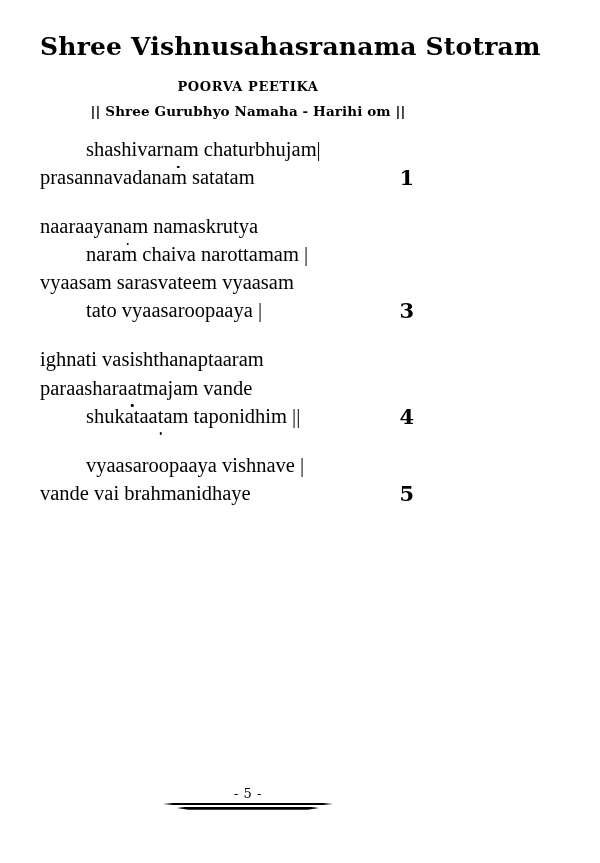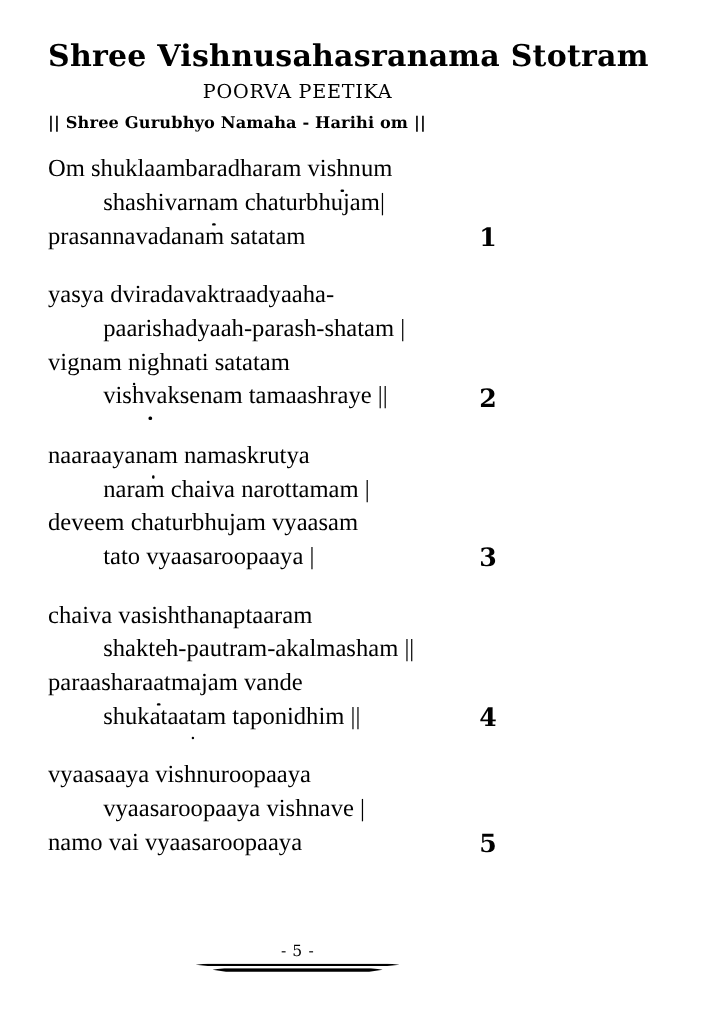--- a/index.html
+++ b/index.html
@@ -27,27 +27,27 @@
     font-family: "DejaVu Serif", serif;
     font-weight: bold;
     font-size: 25px;
     letter-spacing: 0.2px;
     margin: 8px 0 2px 0;
     white-space: nowrap;
   }
   .subtitle {
     text-align: center;
     font-family: "DejaVu Serif", serif;
-    font-weight: normal;
-    font-size: 16px;
+    font-weight: bold;
+    font-size: 13px;
     letter-spacing: 0.6px;
-    margin: 6px 0 0 0;
+    margin: 18px 0 0 0;
   }
   .invocation {
-    text-align: left;
+    text-align: center;
     font-family: "DejaVu Serif", serif;
     font-weight: bold;
     font-size: 13.5px;
     letter-spacing: 0.1px;
     margin: 9px 0 0 0;
   }
   .verses {
     margin-top: 16px;
   }
   .verse {
@@ -133,54 +133,44 @@
 
 <div class="page">
 
   <h1 class="title">Shree Vishnusahasranama Stotram</h1>
   <h2 class="subtitle">POORVA PEETIKA</h2>
   <div class="invocation">|| Shree Gurubhyo Namaha - Harihi om ||</div>
 
   <div class="verses">
 
     <div class="verse">
-      <div class="line">Om shuklaambaradharam vis<span class="dot">h</span>num</div>
       <div class="line indent">shashivarn<span class="dot">a</span>m chaturbhujam|</div>
       <div class="line">prasannavadanam satatam</div>
       <span class="num">1</span>
     </div>
 
-    <div class="verse">
-      <div class="line">yasya dviradavaktraadyaaha-</div>
-      <div class="line indent">paarishadyaah-parash-shatam |</div>
-      <div class="line">vignam <span class="dot">n</span>ighnati satatam</div>
-      <div class="line indent">vish<span class="dot">v</span>aksenam tamaashraye ||</div>
-      <span class="num">2</span>
-    </div>
 
     <div class="verse">
       <div class="line">naaraayan<span class="dot">a</span>m namaskrutya</div>
       <div class="line indent">naram chaiva narottamam |</div>
-      <div class="line">deveem chaturbhujam vyaasam</div>
+      <div class="line">vyaasam sarasvateem vyaasam</div>
       <div class="line indent">tato vyaasaroopaaya |</div>
       <span class="num">3</span>
     </div>
 
     <div class="verse">
-      <div class="line">chaiva vasishthanaptaaram</div>
-      <div class="line indent">shakteh-pautram-akalmasham ||</div>
+      <div class="line">ighnati vasishthanaptaaram</div>
       <div class="line">paraashara<span class="dot">a</span>tmajam vande</div>
       <div class="line indent">shukataa<span class="dot">t</span>am taponidhim ||</div>
       <span class="num">4</span>
     </div>
 
     <div class="verse">
-      <div class="line">vyaasaaya vishnuroopaaya</div>
       <div class="line indent">vyaasaroopaaya vishnave |</div>
-      <div class="line">namo vai vyaasaroopaaya</div>
+      <div class="line">vande vai brahmanidhaye</div>
       <span class="num">5</span>
     </div>
 
   </div>
 
   <div class="footer">
     <div class="pagenum">- 5 -</div>
     <div class="rule-wrap">
       <div class="rule"></div>
     </div>

